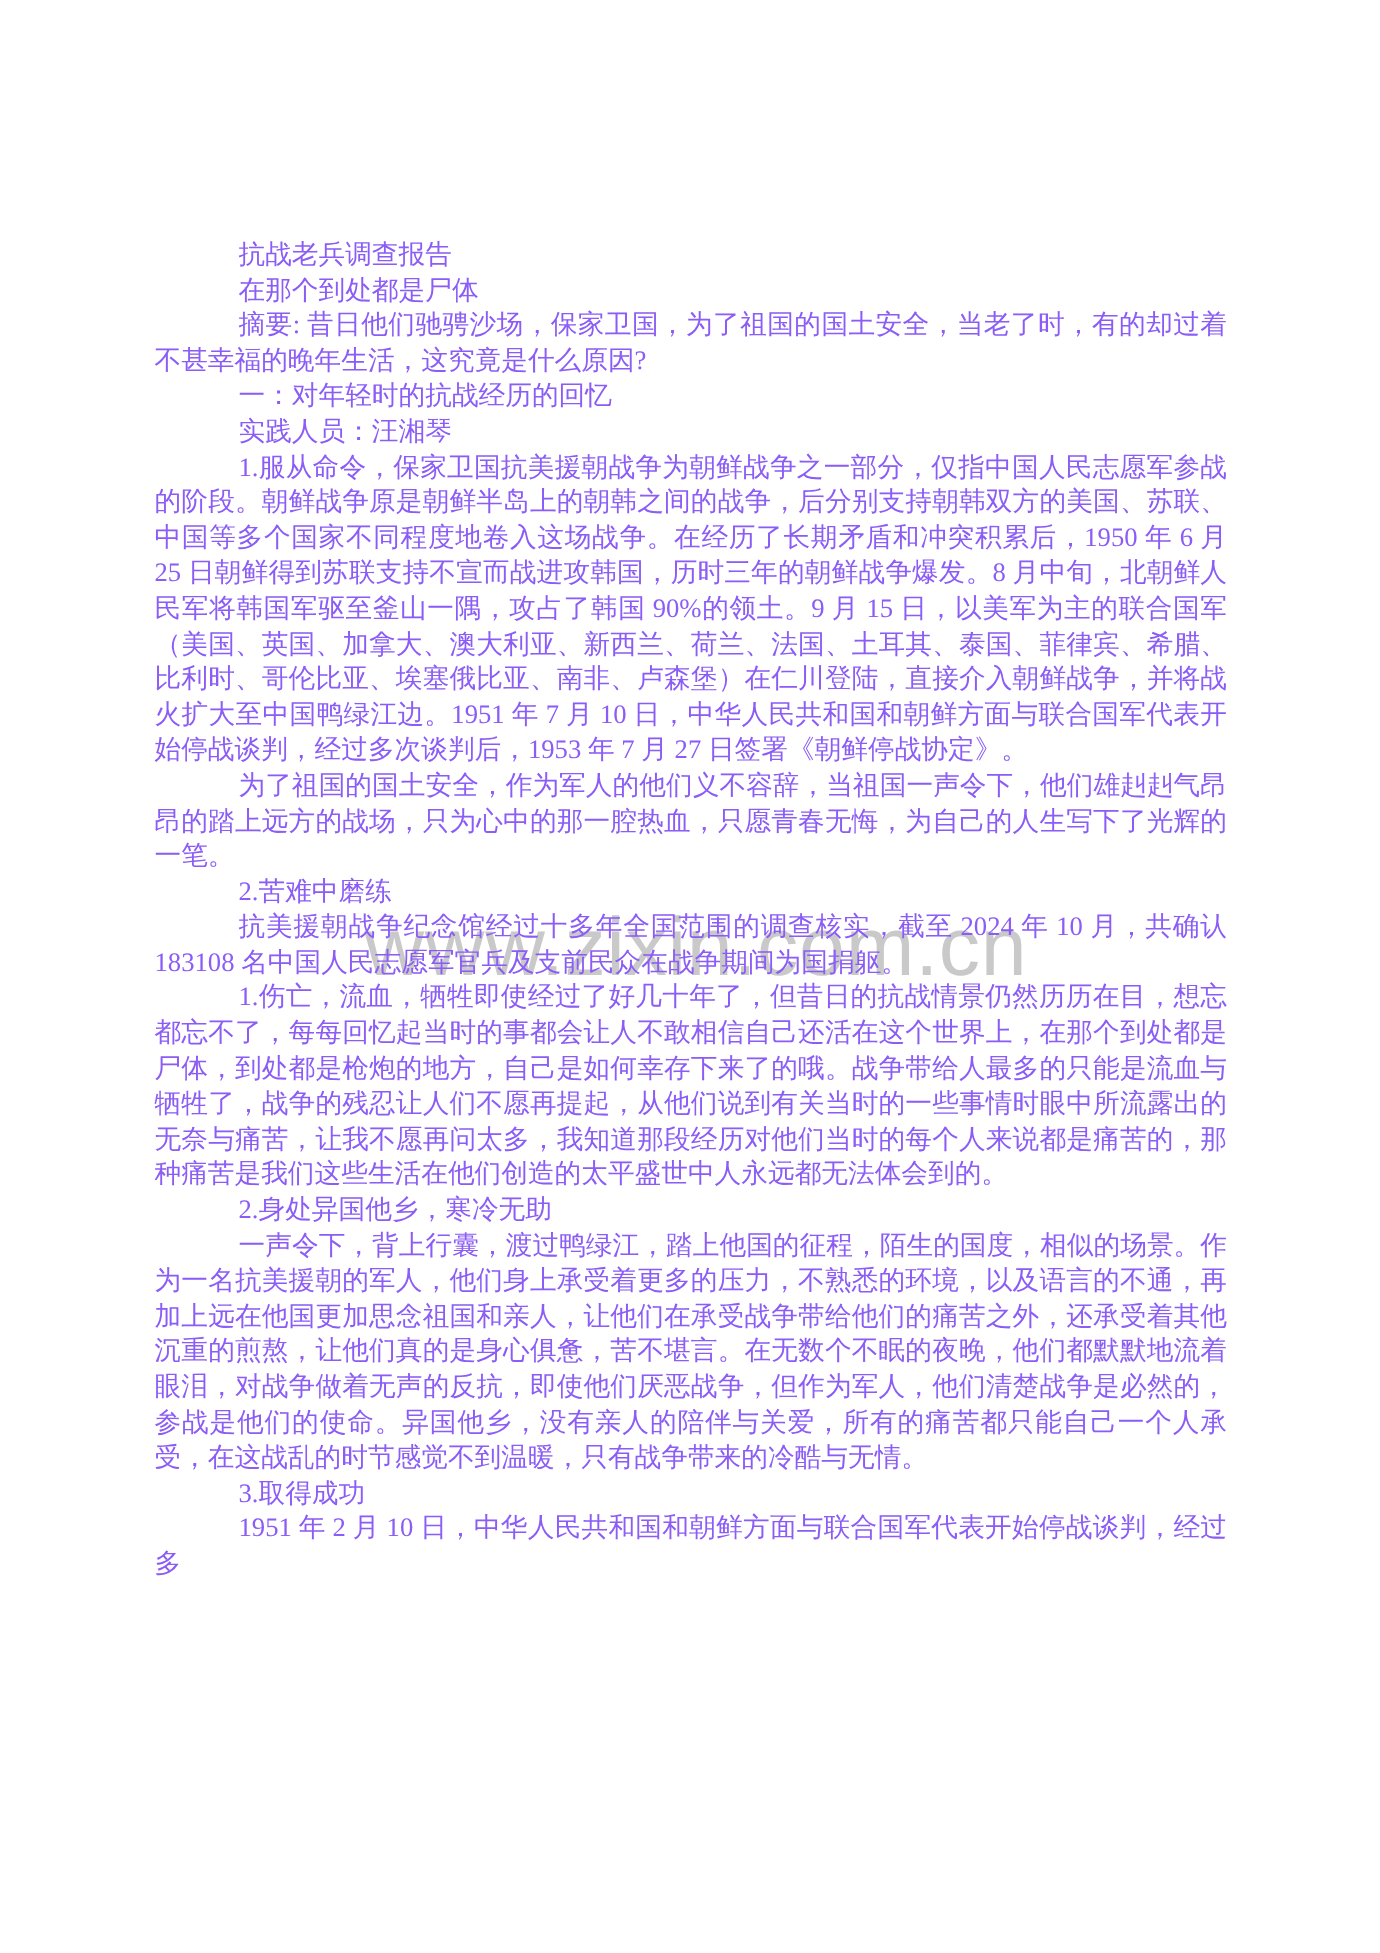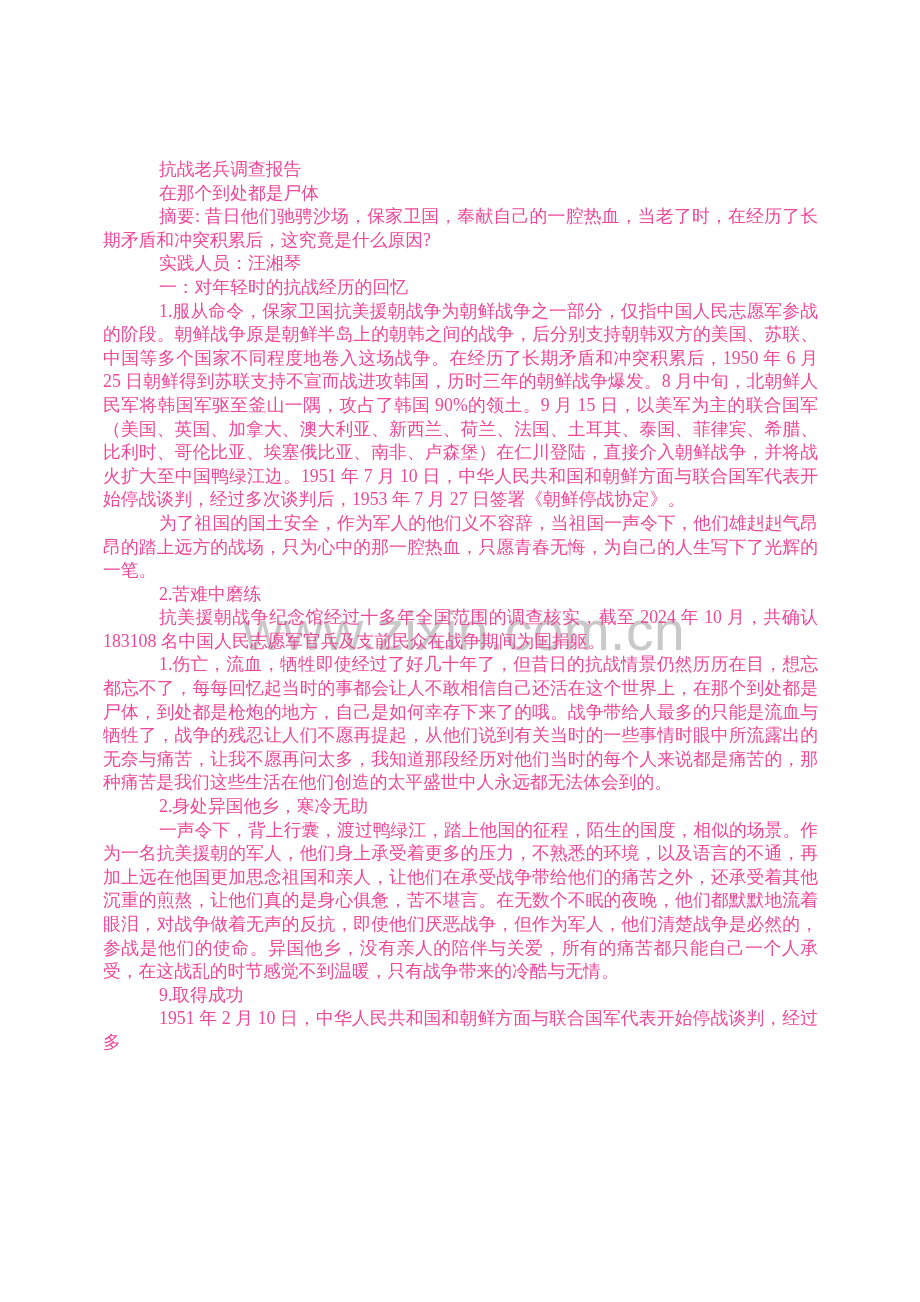--- a/index.html
+++ b/index.html
@@ -13,21 +13,21 @@
     height: 1302px;
     background: #ffffff;
     overflow: hidden;
     font-family: "Liberation Serif", "DejaVu Serif", serif;
   }
   .content {
     position: absolute;
     left: 103px;
     top: 158px;
     width: 715px;
-    color: #ec4899;
+    color: #8b5cf6;
     font-size: 17.8px;
     line-height: 23.6px;
   }
   .content p.para {
     margin: 0;
     padding: 0;
     text-indent: 56px;
     text-align: justify;
     text-justify: inter-character;
   }
@@ -46,26 +46,26 @@
   }
 </style>
 </head>
 <body>
 
 <div class="page">
   <div class="watermark">www.zixin.com.cn</div>
   <div class="content">
       <p class="para">抗战老兵调查报告</p>
       <p class="para">在那个到处都是尸体</p>
-      <p class="para">摘要: 昔日他们驰骋沙场，保家卫国，奉献自己的一腔热血，当老了时，在经历了长期矛盾和冲突积累后，这究竟是什么原因?</p>
+      <p class="para">摘要: 昔日他们驰骋沙场，保家卫国，为了祖国的国土安全，当老了时，有的却过着不甚幸福的晚年生活，这究竟是什么原因?</p>
+      <p class="para">一：对年轻时的抗战经历的回忆</p>
       <p class="para">实践人员：汪湘琴</p>
-      <p class="para">一：对年轻时的抗战经历的回忆</p>
       <p class="para">1.服从命令，保家卫国抗美援朝战争为朝鲜战争之一部分，仅指中国人民志愿军参战的阶段。朝鲜战争原是朝鲜半岛上的朝韩之间的战争，后分别支持朝韩双方的美国、苏联、中国等多个国家不同程度地卷入这场战争。在经历了长期矛盾和冲突积累后，1950 年 6 月 25 日朝鲜得到苏联支持不宣而战进攻韩国，历时三年的朝鲜战争爆发。8 月中旬，北朝鲜人民军将韩国军驱至釜山一隅，攻占了韩国 90%的领土。9 月 15 日，以美军为主的联合国军（美国、英国、加拿大、澳大利亚、新西兰、荷兰、法国、土耳其、泰国、菲律宾、希腊、比利时、哥伦比亚、埃塞俄比亚、南非、卢森堡）在仁川登陆，直接介入朝鲜战争，并将战火扩大至中国鸭绿江边。1951 年 7 月 10 日，中华人民共和国和朝鲜方面与联合国军代表开始停战谈判，经过多次谈判后，1953 年 7 月 27 日签署《朝鲜停战协定》。</p>
       <p class="para">为了祖国的国土安全，作为军人的他们义不容辞，当祖国一声令下，他们雄赳赳气昂昂的踏上远方的战场，只为心中的那一腔热血，只愿青春无悔，为自己的人生写下了光辉的一笔。</p>
       <p class="para">2.苦难中磨练</p>
       <p class="para">抗美援朝战争纪念馆经过十多年全国范围的调查核实，截至 2024 年 10 月，共确认 183108 名中国人民志愿军官兵及支前民众在战争期间为国捐躯。</p>
       <p class="para">1.伤亡，流血，牺牲即使经过了好几十年了，但昔日的抗战情景仍然历历在目，想忘都忘不了，每每回忆起当时的事都会让人不敢相信自己还活在这个世界上，在那个到处都是尸体，到处都是枪炮的地方，自己是如何幸存下来了的哦。战争带给人最多的只能是流血与牺牲了，战争的残忍让人们不愿再提起，从他们说到有关当时的一些事情时眼中所流露出的无奈与痛苦，让我不愿再问太多，我知道那段经历对他们当时的每个人来说都是痛苦的，那种痛苦是我们这些生活在他们创造的太平盛世中人永远都无法体会到的。</p>
       <p class="para">2.身处异国他乡，寒冷无助</p>
       <p class="para">一声令下，背上行囊，渡过鸭绿江，踏上他国的征程，陌生的国度，相似的场景。作为一名抗美援朝的军人，他们身上承受着更多的压力，不熟悉的环境，以及语言的不通，再加上远在他国更加思念祖国和亲人，让他们在承受战争带给他们的痛苦之外，还承受着其他沉重的煎熬，让他们真的是身心俱惫，苦不堪言。在无数个不眠的夜晚，他们都默默地流着眼泪，对战争做着无声的反抗，即使他们厌恶战争，但作为军人，他们清楚战争是必然的，参战是他们的使命。异国他乡，没有亲人的陪伴与关爱，所有的痛苦都只能自己一个人承受，在这战乱的时节感觉不到温暖，只有战争带来的冷酷与无情。</p>
-      <p class="para">9.取得成功</p>
+      <p class="para">3.取得成功</p>
       <p class="para">1951 年 2 月 10 日，中华人民共和国和朝鲜方面与联合国军代表开始停战谈判，经过多</p>
     </div>
 </div>
 
 </body></html>

